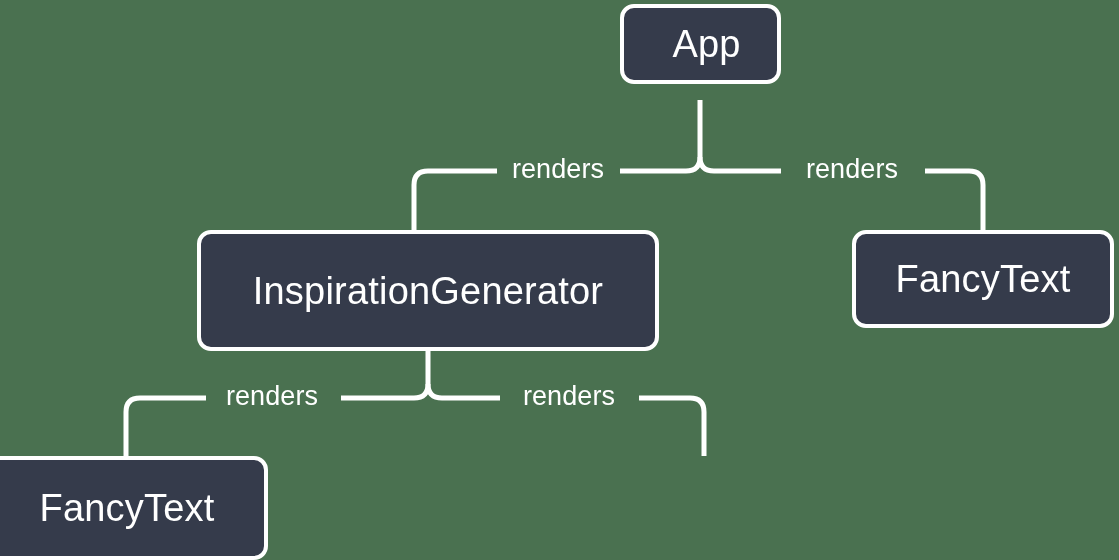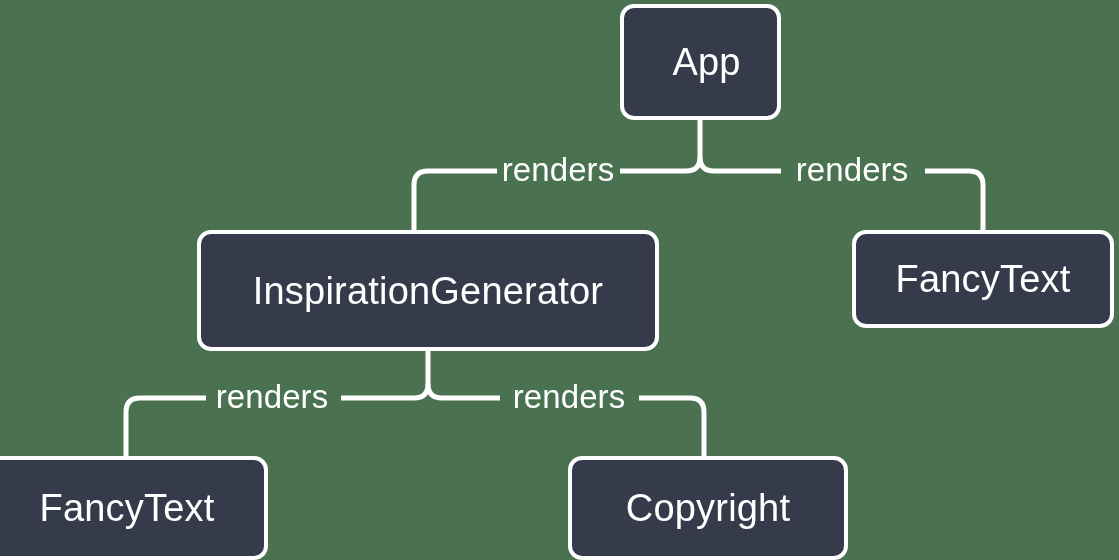--- a/index.html
+++ b/index.html
@@ -37,21 +37,21 @@
   .edge-layer {
     position: absolute;
     left: 0;
     top: 0;
     width: 1119px;
     height: 560px;
   }
   .edge-label {
     position: absolute;
     color: #ffffff;
-    font-size: 33px;
+    font-size: 27px;
     font-weight: 500;
     letter-spacing: 0.1px;
     white-space: nowrap;
     transform: translate(-50%, -50%);
     line-height: 1;
   }
 </style>
 </head>
 <body>
 
@@ -78,33 +78,30 @@
       <path d="M 442 398 L 500 398"></path>
       <path d="M 639 398 L 690 398 Q 704 398 704 412 L 704 456"></path>
     </g>
   </svg>
 
   <div class="edge-label" style="left:558px; top:169px;">renders</div>
   <div class="edge-label" style="left:852px; top:169px;">renders</div>
   <div class="edge-label" style="left:272px; top:396px;">renders</div>
   <div class="edge-label" style="left:569px; top:396px;">renders</div>
 
-  <div class="node" style="left:620px; top:4px; width:161px; height:116px;padding-left:12px;">
+  <div class="node" style="left:620px; top:4px; width:161px; height:80px;padding-left:12px;">
     <span class="node-label">App</span>
   </div>
 
   <div class="node" style="left:197px; top:230px; width:462px; height:121px;">
     <span class="node-label">InspirationGenerator</span>
   </div>
 
   <div class="node" style="left:852px; top:230px; width:262px; height:98px;">
     <span class="node-label">FancyText</span>
   </div>
 
   <div class="node" style="left:-14px; top:456px; width:282px; height:104px;">
     <span class="node-label">FancyText</span>
   </div>
 
-  <div class="node" style="left:568px; top:456px; width:280px; height:104px;">
-    <span class="node-label">Copyright</span>
-  </div>
 
 </div>
 
 </body></html>

